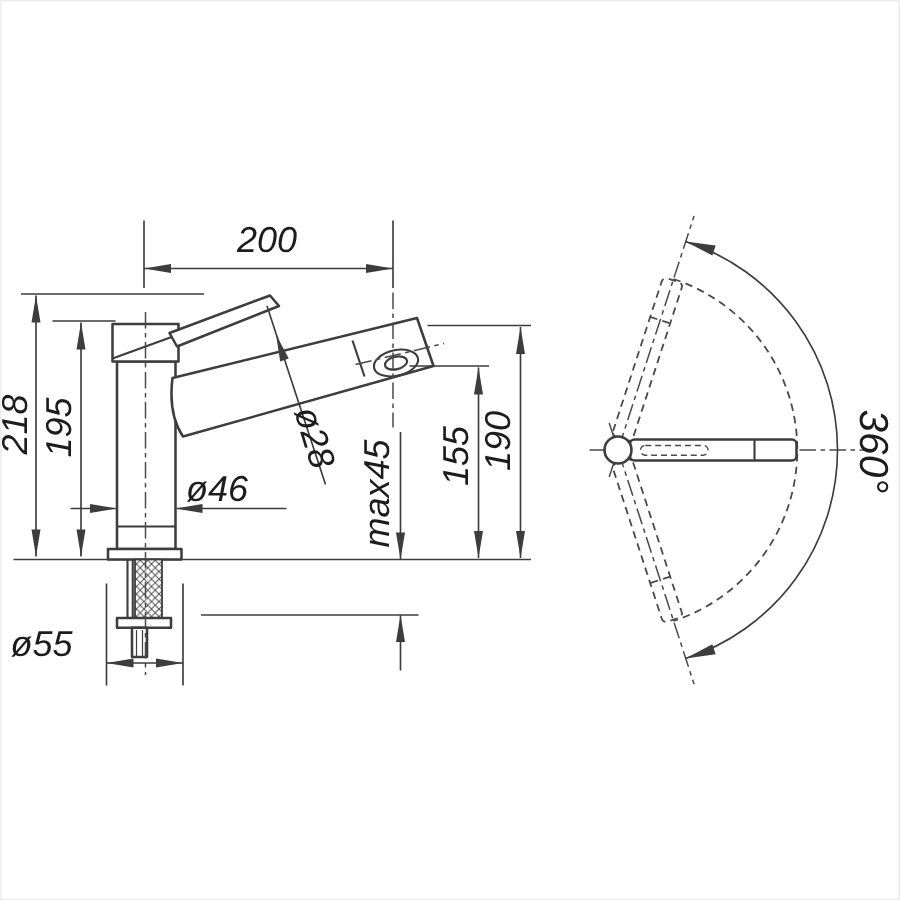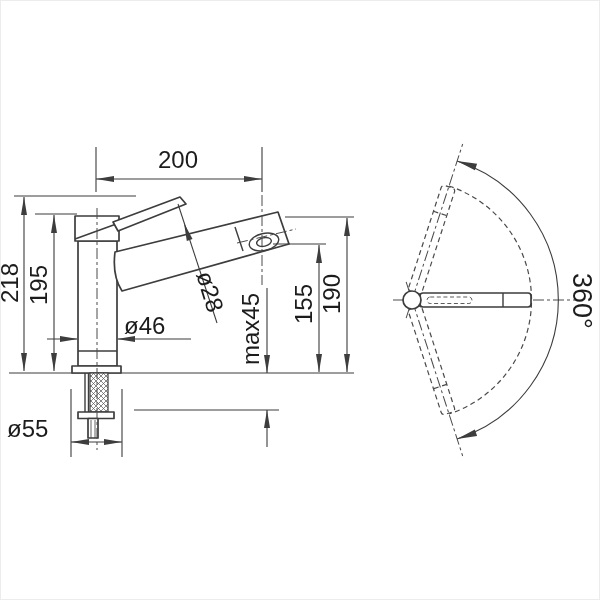--- a/index.html
+++ b/index.html
@@ -1,19 +1,20 @@
 <!DOCTYPE html>
 <html><head>
 <meta charset="utf-8">
 <style>
   html,body{margin:0;padding:0;background:#ffffff;}
   .canvas{
     position:relative;width:600px;height:600px;background:#ffffff;
     box-sizing:border-box;border:1px solid #ececec;overflow:hidden;
     font-family:"Liberation Sans", sans-serif;
+    font-style:italic;
   }
   svg{display:block;}
   .outline{fill:#ffffff;stroke:#3d3d3d;stroke-width:1.7;stroke-linejoin:round;}
   .outline-thin{fill:none;stroke:#3d3d3d;stroke-width:1.4;}
   .dimline{fill:none;stroke:#3d3d3d;stroke-width:1.1;}
   .centerline{fill:none;stroke:#4a4a4a;stroke-width:1;stroke-dasharray:11 3 3 3;}
   .hiddenline{fill:none;stroke:#4a4a4a;stroke-width:1.2;stroke-dasharray:5 3.5;}
   .arrow{fill:#3d3d3d;stroke:none;}
   .dimtext{fill:#1c1c1c;font-size:24px;font-family:"Liberation Sans", sans-serif;}
   .bigtext{fill:#1c1c1c;font-size:27px;font-family:"Liberation Sans", sans-serif;}

